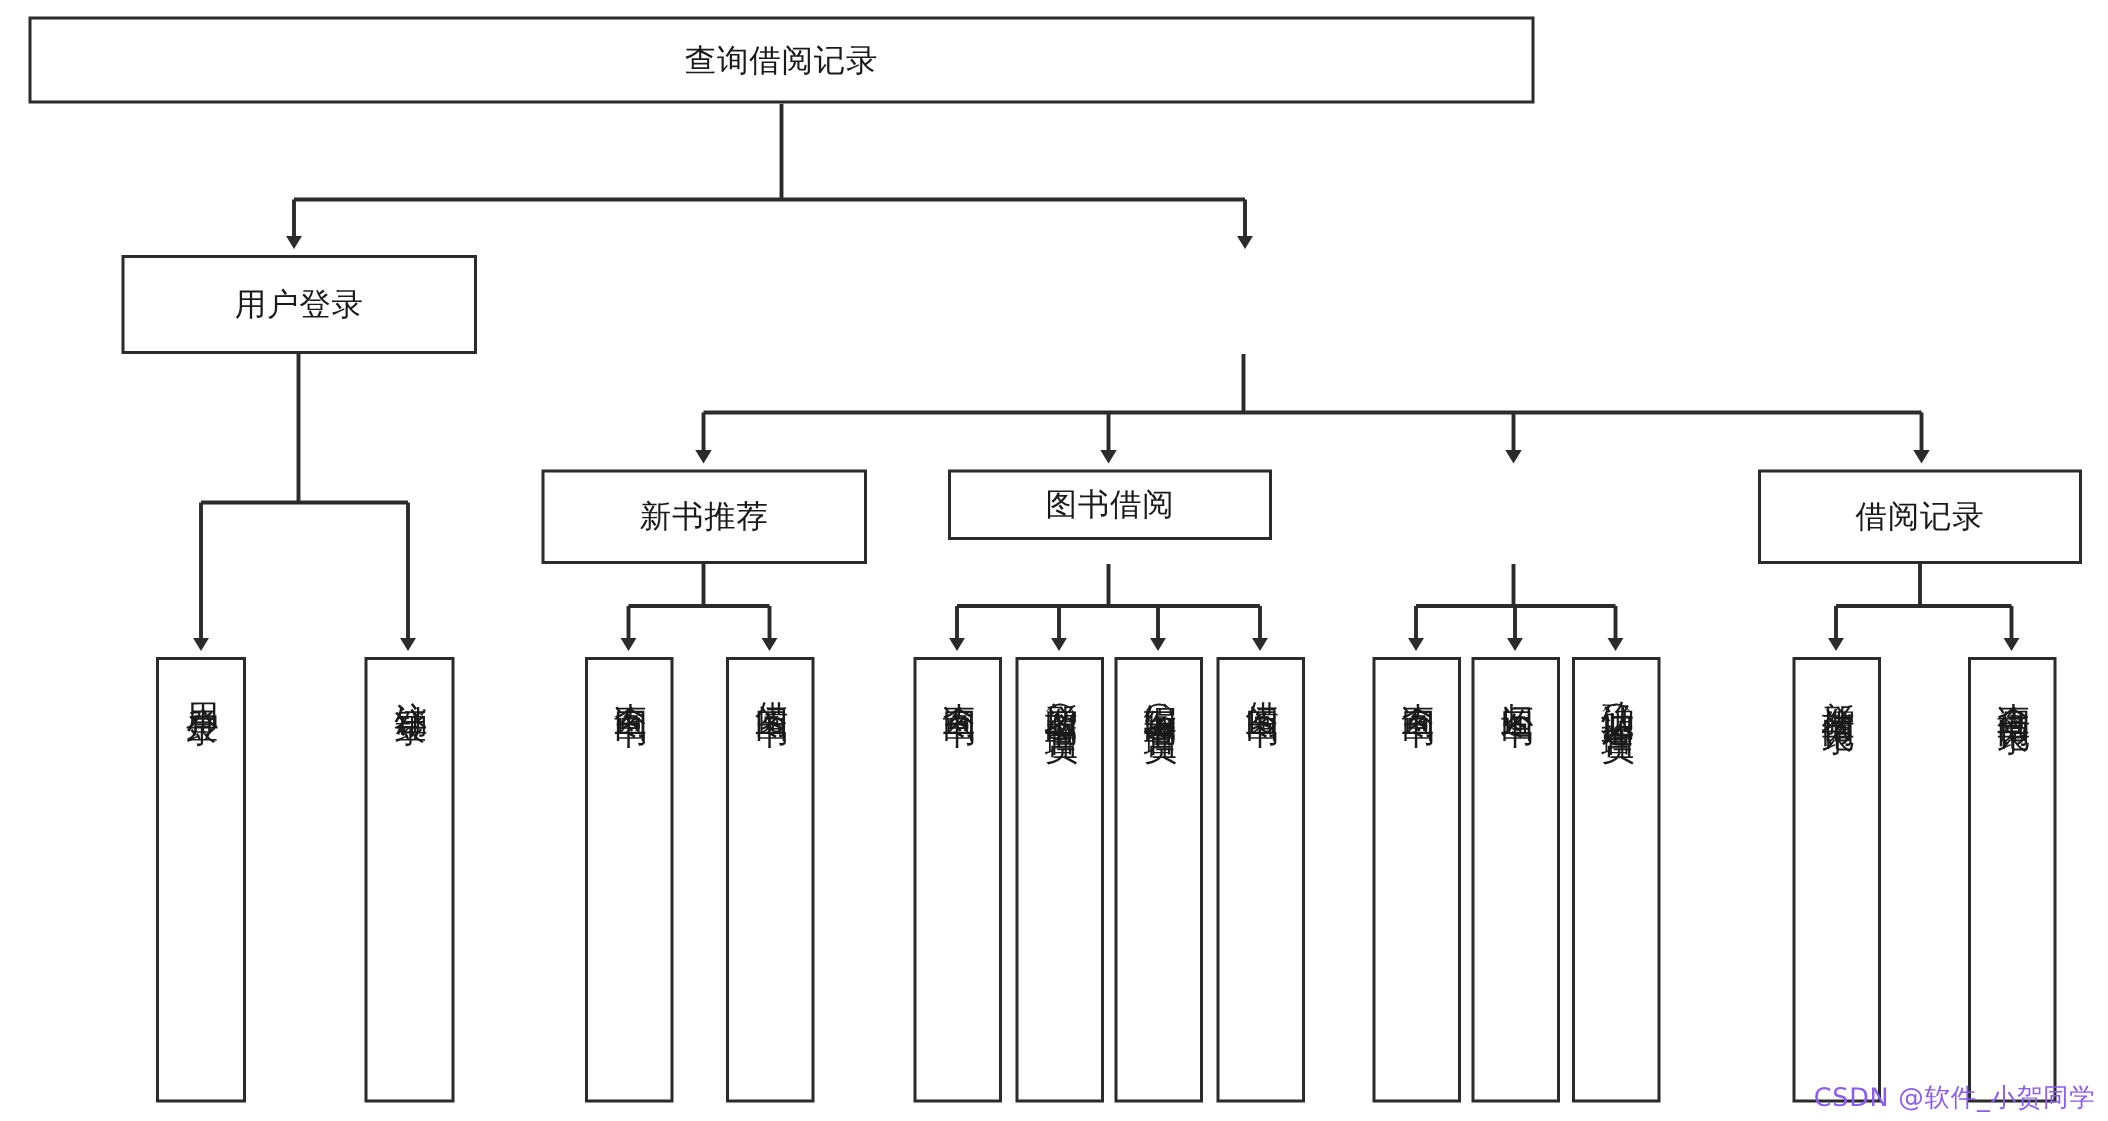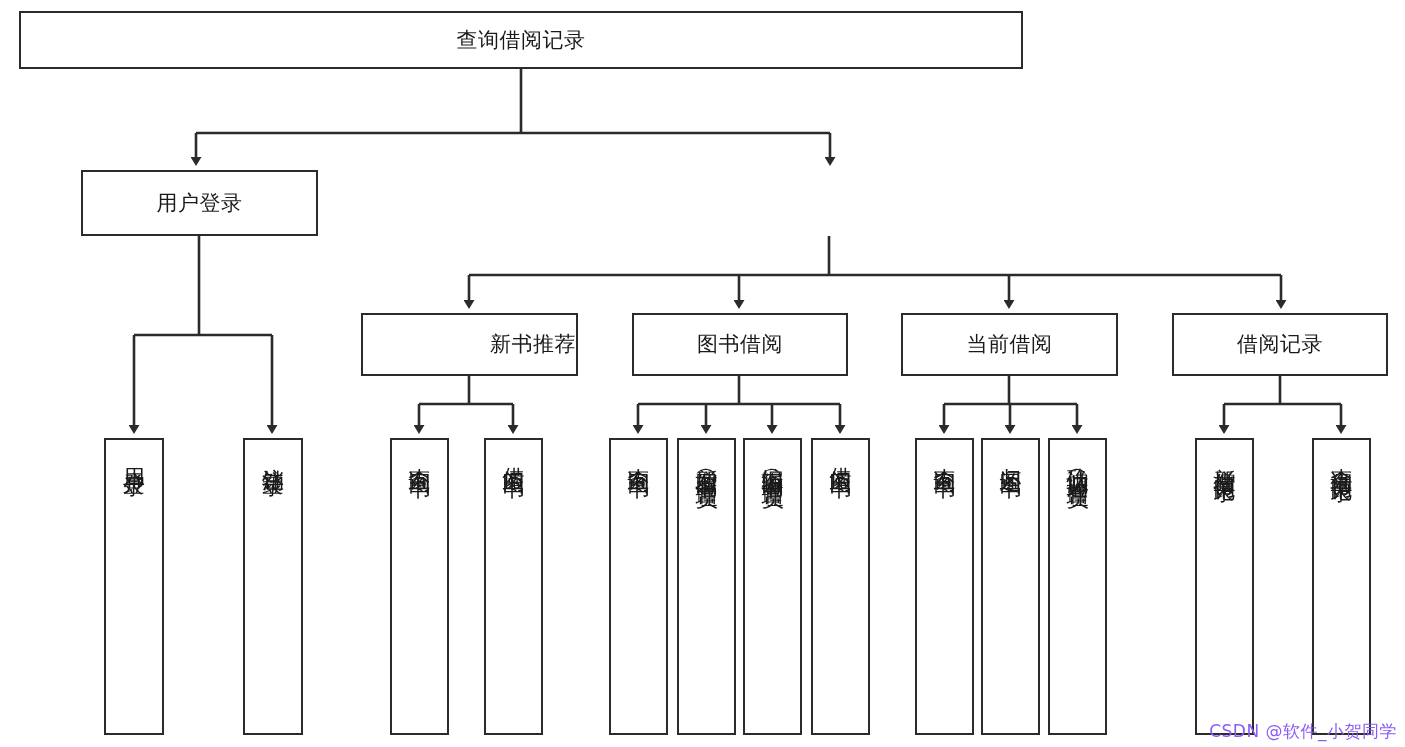--- a/index.html
+++ b/index.html
@@ -119,28 +119,25 @@
   </svg>
 
   <div class="node" style="left:19px;top:11px;width:1004px;height:58px;">
     <span class="lbl">查询借阅记录</span>
   </div>
 
   <div class="node" style="left:81px;top:170px;width:237px;height:66px;">
     <span class="lbl">用户登录</span>
   </div>
 
-  <div class="node" style="left:361px;top:313px;width:217px;height:63px;justify-content:flex-end;">
+  <div class="node" style="left:361px;top:313px;width:217px;height:63px;">
     <span class="lbl">新书推荐</span>
   </div>
-  <div class="node" style="left:632px;top:313px;width:216px;height:63px;">
+  <div class="node" style="left:632px;top:313px;width:216px;height:47px;">
     <span class="lbl">图书借阅</span>
-  </div>
-  <div class="node" style="left:901px;top:313px;width:217px;height:63px;">
-    <span class="lbl">当前借阅</span>
   </div>
   <div class="node" style="left:1172px;top:313px;width:216px;height:63px;">
     <span class="lbl">借阅记录</span>
   </div>
 
   <div class="node vert" style="left:104px;top:438px;width:60px;height:297px;">
     <span class="lbl">用户登录</span>
   </div>
   <div class="node vert" style="left:243px;top:438px;width:60px;height:297px;">
     <span class="lbl">注销登录</span>

